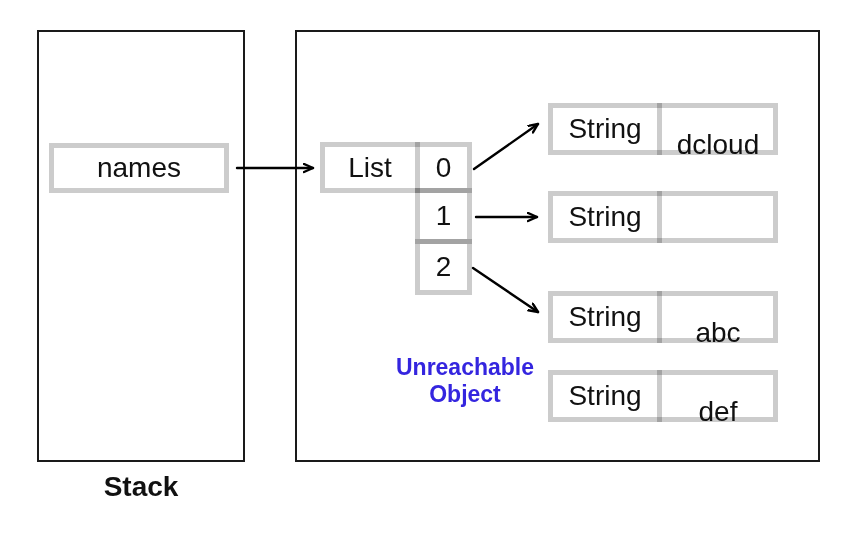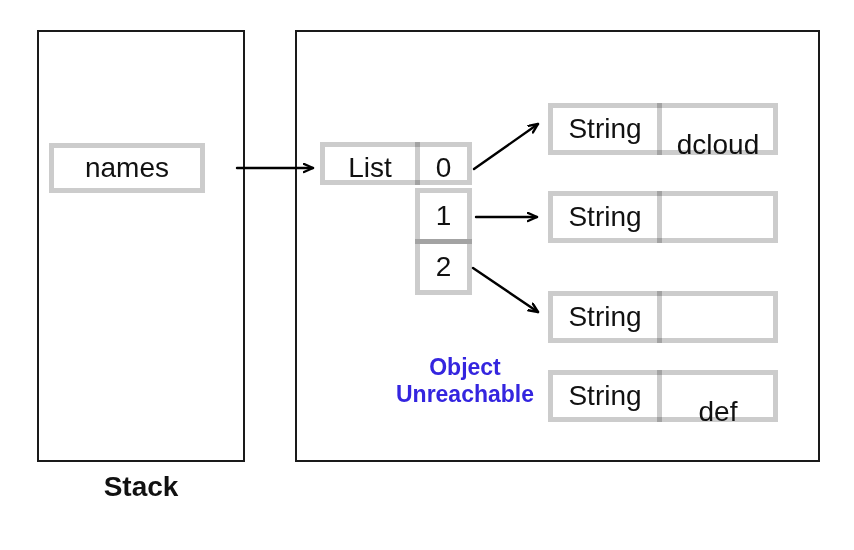--- a/index.html
+++ b/index.html
@@ -29,23 +29,23 @@
   .obj {
     position: absolute;
     border: 5px solid rgba(0,0,0,0.2);
     box-sizing: border-box;
     background: transparent;
     font-size: 28px;
     color: #111;
   }
   .cellflex { display: flex; align-items: center; justify-content: center; }
 
-  #names-box { left: 49px; top: 143px; width: 156px; height: 50px; text-align: center; }
+  #names-box { left: 49px; top: 143px; width: 180px; height: 50px; text-align: center; }
 
-  #list-box  { left: 320px; top: 142px; width: 152px; height: 43px; }
+  #list-box  { left: 320px; top: 142px; width: 152px; height: 51px; }
   #list-box .type-cell  { position: absolute; left: 0;    top: 0; width: 90px; height: 41px; }
   #list-box .index-cell { position: absolute; left: 95px; top: 0; width: 47px; height: 41px; }
   .vdivider {
     position: absolute;
     top: -5px;
     width: 5px;
     height: calc(100% + 10px);
     background: rgba(0,0,0,0.2);
   }
   #list-box .vdivider { left: 90px; }
@@ -134,31 +134,32 @@
   </div>
 
   <div id="str-box-1" class="obj str-box">
     <span class="type-cell cellflex">String</span>
     <div class="vdivider"></div>
   </div>
 
   <div id="str-box-2" class="obj str-box">
     <span class="type-cell cellflex">String</span>
     <div class="vdivider"></div>
+    <span class="value-cell cellflex">abc</span>
   </div>
 
   <div id="str-box-3" class="obj str-box">
     <span class="type-cell cellflex">String</span>
     <div class="vdivider"></div>
     <span class="value-cell cellflex">def</span>
   </div>
 
   <div id="annotation">
+    <div>Unreachable</div>
     <div>Object</div>
-    <div>Unreachable</div>
   </div>
 
   <div id="stack-caption" class="region-caption">Stack</div>
 
   <svg id="arrows" viewBox="0 0 854 550" xmlns="http://www.w3.org/2000/svg">
     <defs>
       <marker id="ah" markerWidth="14" markerHeight="12" refX="10" refY="5" orient="auto" markerUnits="userSpaceOnUse">
         <path d="M1,1 L10,5 L1,9" fill="none" stroke="#000000" stroke-width="2.4" stroke-linecap="round" stroke-linejoin="round"></path>
       </marker>
     </defs>

